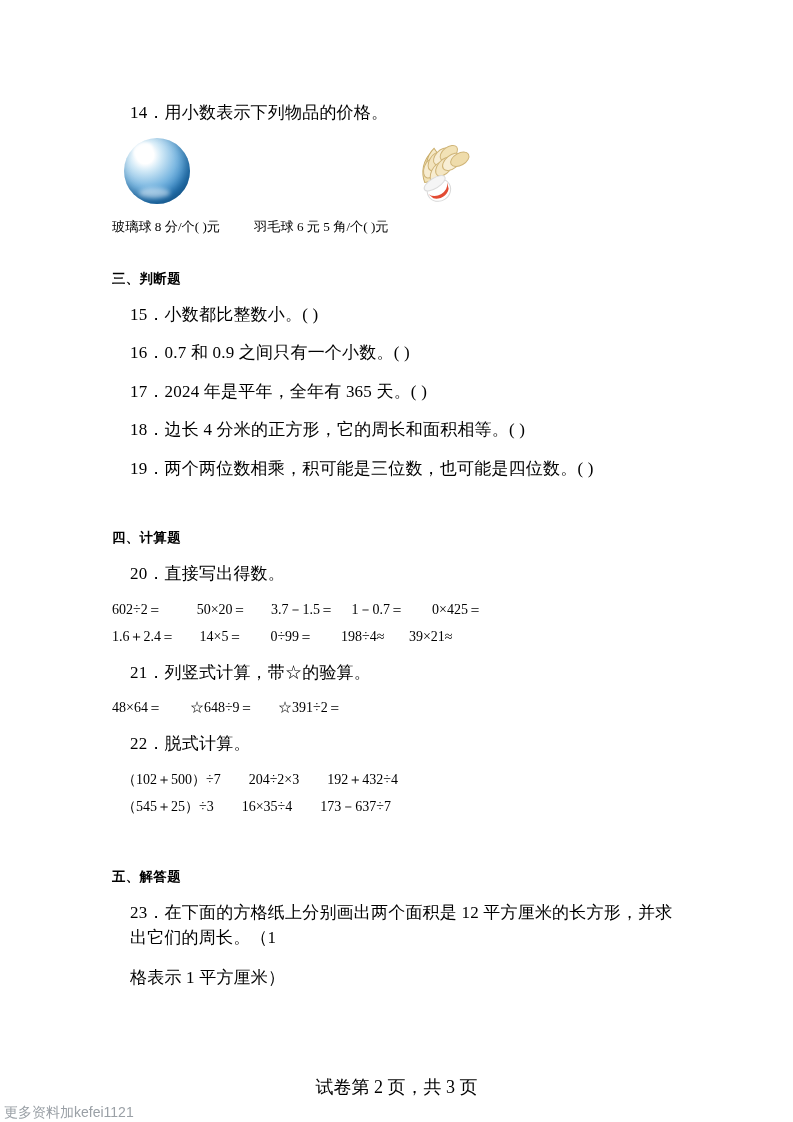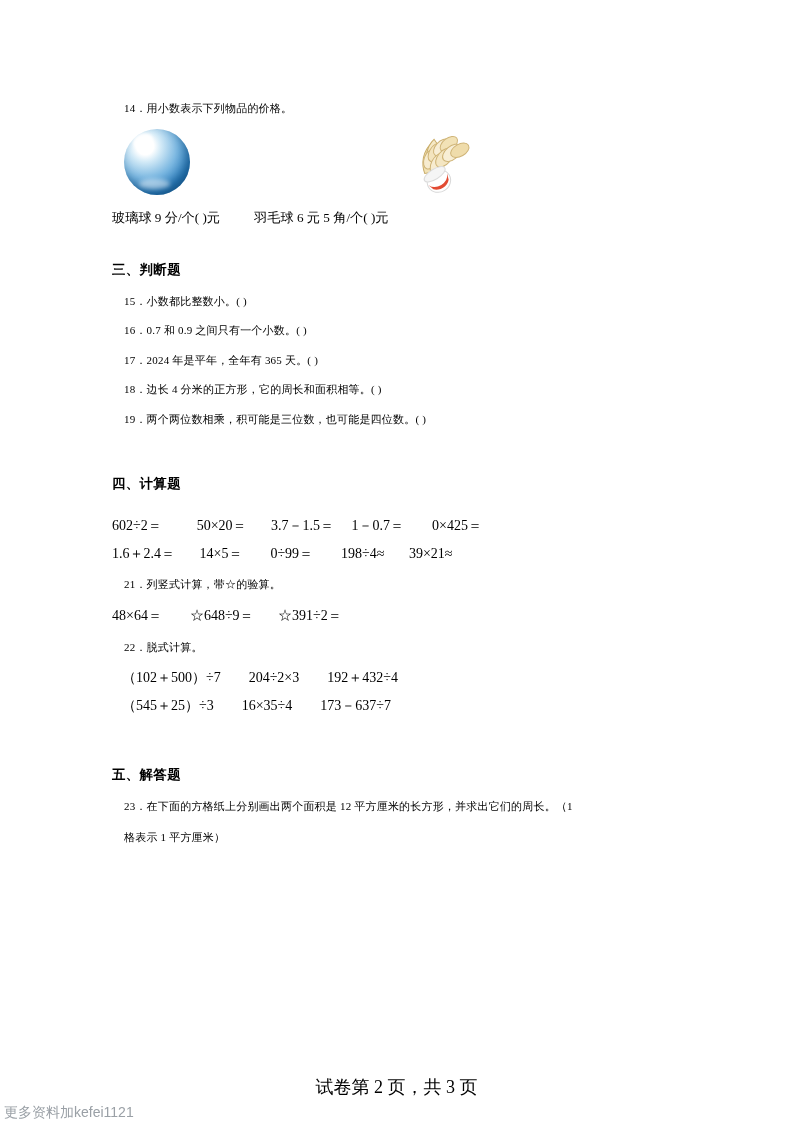--- a/index.html
+++ b/index.html
@@ -21,23 +21,23 @@
     width: 793px;
     height: 1122px;
   }
   .content {
     position: absolute;
     left: 112px;
     top: 100px;
     width: 570px;
   }
   .q-line {
-    font-size: 11px;
+    font-size: 17px;
     line-height: 1.5;
-    margin: 0 0 4px 12px;
+    margin: 0 0 4px 18px;
     letter-spacing: 0.2px;
   }
   .section-head {
     font-size: 13.4px;
     font-weight: bold;
     margin: 0;
     letter-spacing: 0.4px;
   }
   .gap-14 { height: 14px; }
   .gap-34 { height: 34px; }
@@ -157,41 +157,42 @@
               <ellipse cx="32" cy="48" rx="12" ry="11" fill="#ffffff" stroke="#d8d8d8" stroke-width="1"></ellipse>
               <path d="M21 46 A12 11 0 0 0 43 46 L41 52 A11 9 0 0 1 23 52 Z" fill="#e24b33"></path>
               <ellipse cx="32" cy="40" rx="12" ry="5" fill="#f5f5f5" stroke="#dcdcdc" stroke-width="1"></ellipse>
             </g>
           </g>
         </svg>
       </div>
     </div>
 
     <div class="price-row">
-      <span class="item1">玻璃球 9 分/个(           )元</span><span class="item2">羽毛球 6 元 5 角/个(          )元</span>
+      <span class="item1">玻璃球 8 分/个(           )元</span><span class="item2">羽毛球 6 元 5 角/个(          )元</span>
     </div>
 
     <div class="gap-34"></div>
 
     <div class="section-head">三、判断题</div>
     <div class="gap-14"></div>
     <div class="q-line">15．小数都比整数小。(               )</div>
     <div style="height:9px"></div>
     <div class="q-line">16．0.7 和 0.9 之间只有一个小数。(               )</div>
     <div style="height:9px"></div>
     <div class="q-line">17．2024 年是平年，全年有 365 天。(              )</div>
     <div style="height:9px"></div>
     <div class="q-line">18．边长 4 分米的正方形，它的周长和面积相等。(               )</div>
     <div style="height:9px"></div>
     <div class="q-line">19．两个两位数相乘，积可能是三位数，也可能是四位数。(               )</div>
 
     <div class="gap-44"></div>
 
     <div class="section-head">四、计算题</div>
     <div class="gap-14"></div>
+    <div class="q-line">20．直接写出得数。</div>
     <div style="height:8px"></div>
     <div class="calc-row">602÷2＝          50×20＝       3.7－1.5＝     1－0.7＝        0×425＝</div>
     <div class="calc-row">1.6＋2.4＝       14×5＝        0÷99＝        198÷4≈       39×21≈</div>
     <div style="height:6px"></div>
     <div class="q-line">21．列竖式计算，带☆的验算。</div>
     <div style="height:8px"></div>
     <div class="calc-row">48×64＝        ☆648÷9＝       ☆391÷2＝</div>
     <div style="height:6px"></div>
     <div class="q-line">22．脱式计算。</div>
     <div style="height:8px"></div>

